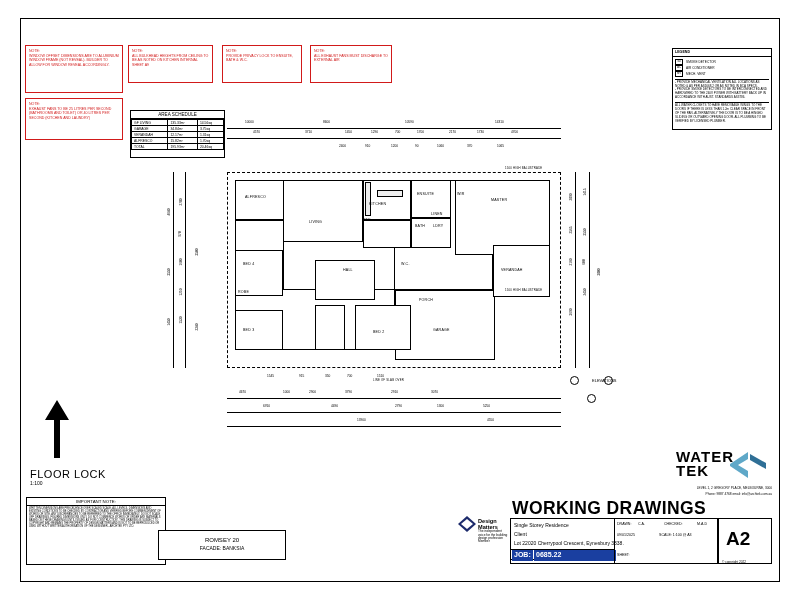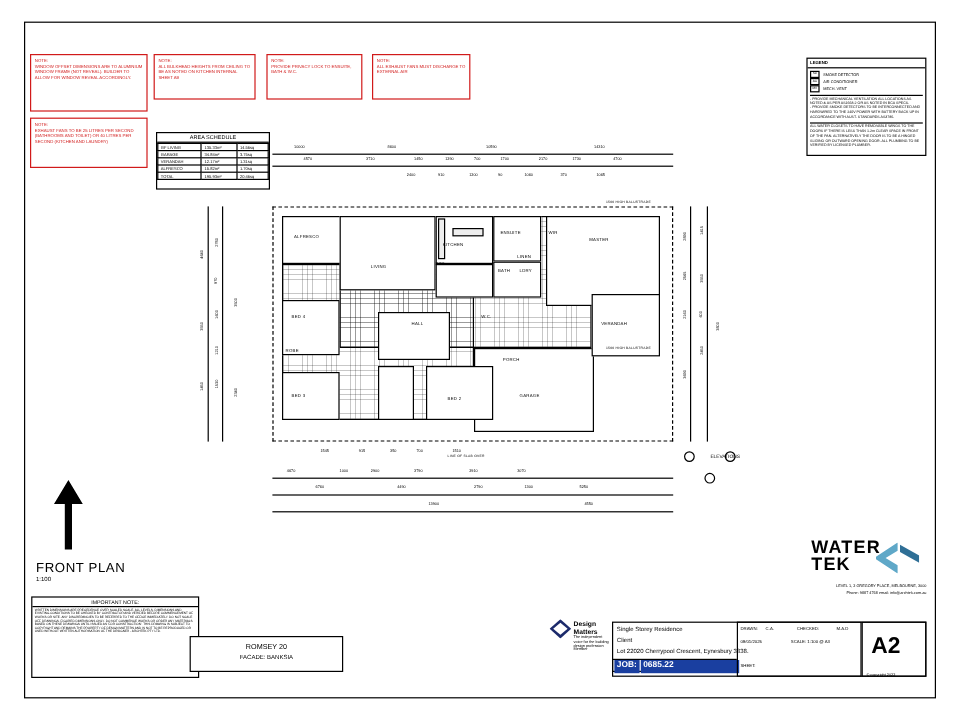--- a/index.html
+++ b/index.html
@@ -232,21 +232,21 @@
   <div class="circ" style="left:587px;top:394px;width:9px;height:9px;"></div>
   <div class="elev-txt" style="left:592px;top:378px;">ELEVATIONS</div>
 
   <div class="north" style="left:38px;top:398px;width:38px;height:62px;">
     <svg width="38" height="62" viewBox="0 0 38 62">
       <polygon points="19,2 31,22 22,22 22,60 16,60 16,22 7,22" fill="#000"></polygon>
     </svg>
   </div>
 
   <div class="fp" style="left:30px;top:468px;">
-    <span>FRONT PLAN</span>
+    <span>FLOOR LOCK</span>
     <small>1:100</small>
   </div>
 
   <div class="important" style="left:26px;top:497px;width:140px;height:68px;">
     <div class="hd">IMPORTANT NOTE:</div>
     <div>WRITTEN DIMENSIONS ARE PRECEDENCE OVER SCALED SCALE. ALL LEVELS, DIMENSIONS AND EXISTING CONDITIONS TO BE CHECKED BY CONTRACTOR AND VERIFIED BEFORE COMMENCEMENT OF WORKS OR SITE. ANY DISCREPANCIES TO BE REFERRED TO THE OFFICE IMMEDIATELY. DO NOT SCALE OFF DRAWINGS. FIGURED DIMENSIONS ONLY. DO NOT COMMENCE WORKS OR ORDER ANY MATERIALS BASED ON THESE DRAWINGS UNTIL ISSUED AS 'FOR CONSTRUCTION'. THIS DRAWING IS SUBJECT TO COPYRIGHT AND REMAINS THE PROPERTY OF DESIGN MATTERS AND IS NOT TO BE REPRODUCED OR USED WITHOUT WRITTEN AUTHORISATION OF THE DESIGNER - ARCHTEK PTY LTD.</div>
   </div>
 
   <div class="facade" style="left:158px;top:530px;width:128px;height:30px;">
     <div>ROMSEY 20</div>
@@ -269,20 +269,21 @@
     <span>TEK</span>
   </div>
   <svg width="36" height="26" viewBox="0 0 36 26" style="position:absolute;left:730px;top:452px;">
     <polygon points="0,12 18,0 18,7 8,13 18,19 18,26 0,14" fill="#5fa8c8"></polygon>
     <polygon points="20,2 36,11 36,17 20,8" fill="#2f6f96"></polygon>
   </svg>
 
   <div class="copy" style="left:620px;top:486px;text-align:right;width:152px;">LEVEL 1, 2 GREGORY PLACE, MELBOURNE, 3000</div>
   <div class="copy" style="left:620px;top:492px;text-align:right;width:152px;">Phone: 9887 4768 email: info@archtek.com.au</div>
 
+  <div class="wd" style="left:512px;top:498px;">WORKING DRAWINGS</div>
 
   <div class="bdr" style="left:510px;top:518px;width:262px;height:46px;"></div>
 
   <div class="blk" style="left:514px;top:522px;font-size:5px;">Single Storey Residence</div>
   <div class="blk" style="left:514px;top:531px;font-size:5px;">Client</div>
   <div class="blk" style="left:514px;top:540px;font-size:5px;">Lot 22020 Cherrypool Crescent, Eynesbury 3338.</div>
 
   <div class="bdr" style="left:510px;top:549px;width:104px;height:11px;"></div>
   <div class="blk bluebar" style="left:512px;top:550px;font-size:7px;padding:1px 2px;">JOB:</div>
   <div class="blk bluebar" style="left:534px;top:550px;font-size:7px;padding:1px 2px;width:78px;">0685.22</div>

